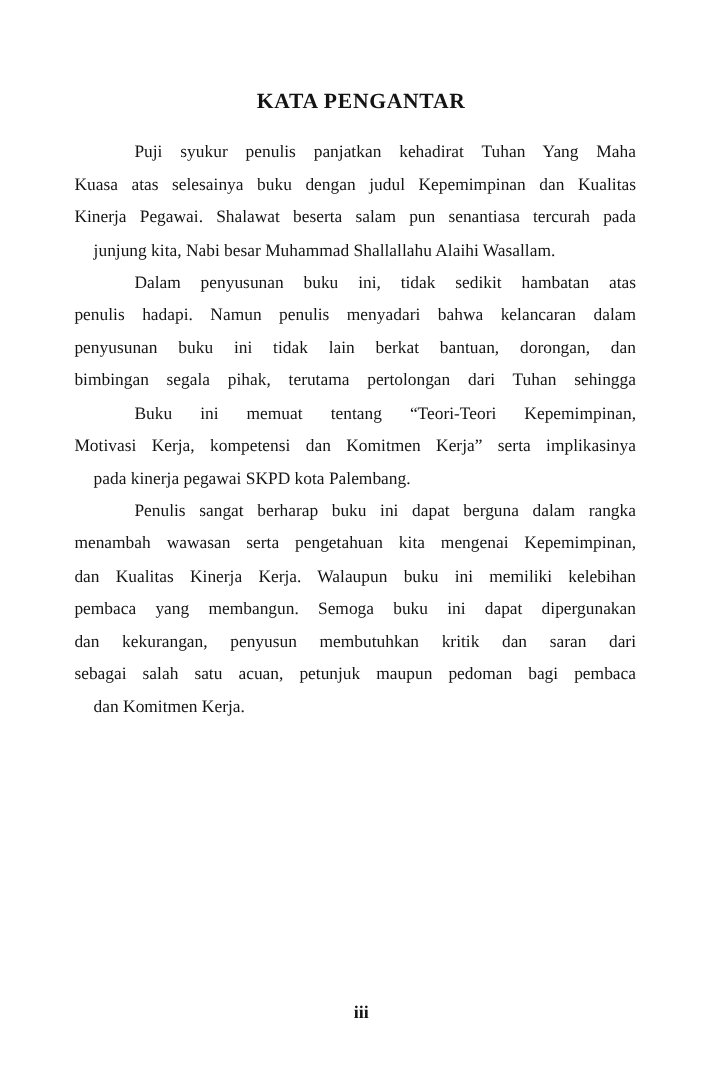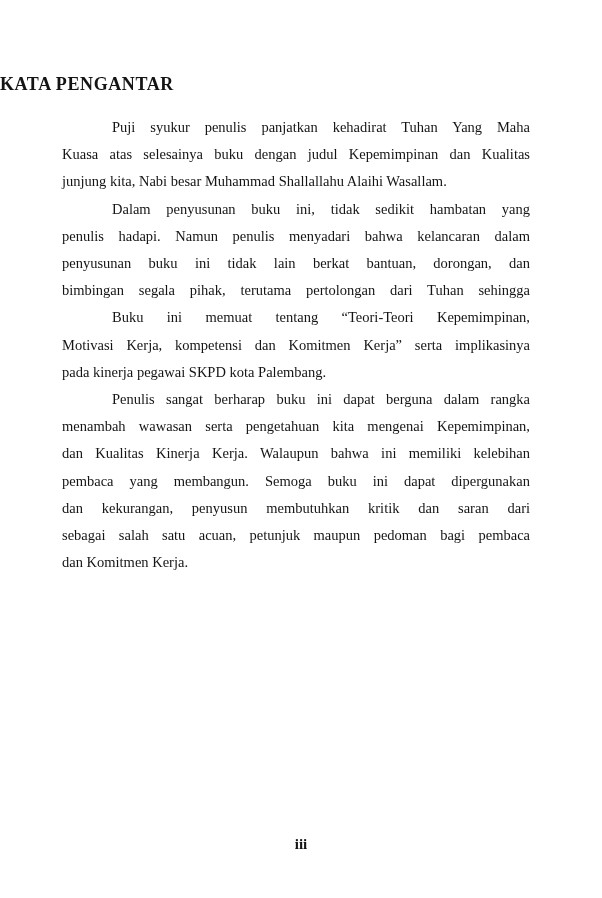--- a/index.html
+++ b/index.html
@@ -14,20 +14,21 @@
     background: #ffffff;
     overflow: hidden;
     font-family: "Liberation Serif", serif;
     color: #141414;
   }
   .title {
     position: absolute;
     top: 72px;
     left: 0;
     width: 602px;
+    text-align: center;
     font-size: 18px;
     line-height: 24px;
     font-weight: bold;
     letter-spacing: 0.6px;
   }
   .content {
     position: absolute;
     top: 114px;
     left: 62px;
     width: 468px;
@@ -38,20 +39,21 @@
     text-align: justify;
     text-align-last: justify;
     white-space: normal;
     font-family: Liberation Serif, serif;
   }
   .line.first {
     text-indent: 50px;
   }
   .line.last {
     text-align-last: left;
+    margin-left: 16px;
   }
   .page-number {
     position: absolute;
     top: 833px;
     left: 0;
     width: 602px;
     text-align: center;
     font-size: 15px;
     font-weight: bold;
     line-height: 22px;
@@ -62,40 +64,41 @@
 
 <div class="page">
 
   <div class="title">KATA PENGANTAR</div>
 
   <div class="content">
 
     <div class="paragraph">
       <div class="line first">Puji syukur penulis panjatkan kehadirat Tuhan Yang Maha</div>
       <div class="line">Kuasa atas selesainya buku dengan judul Kepemimpinan dan Kualitas</div>
+      <div class="line">Kinerja Pegawai. Shalawat beserta salam pun senantiasa tercurah pada</div>
       <div class="line last">junjung kita, Nabi besar Muhammad Shallallahu Alaihi Wasallam.</div>
     </div>
 
     <div class="paragraph">
-      <div class="line first">Dalam penyusunan buku ini, tidak sedikit hambatan yang</div>
+      <div class="line first">Dalam penyusunan buku ini, tidak sedikit hambatan atas</div>
       <div class="line">penulis hadapi. Namun penulis menyadari bahwa kelancaran dalam</div>
       <div class="line">penyusunan buku ini tidak lain berkat bantuan, dorongan, dan</div>
       <div class="line">bimbingan segala pihak, terutama pertolongan dari Tuhan sehingga</div>
     </div>
 
     <div class="paragraph">
       <div class="line first">Buku ini memuat tentang “Teori-Teori Kepemimpinan,</div>
       <div class="line">Motivasi Kerja, kompetensi dan Komitmen Kerja” serta implikasinya</div>
       <div class="line last">pada kinerja pegawai SKPD kota Palembang.</div>
     </div>
 
     <div class="paragraph">
       <div class="line first">Penulis sangat berharap buku ini dapat berguna dalam rangka</div>
       <div class="line">menambah wawasan serta pengetahuan kita mengenai Kepemimpinan,</div>
-      <div class="line">dan Kualitas Kinerja Kerja. Walaupun bahwa ini memiliki kelebihan</div>
+      <div class="line">dan Kualitas Kinerja Kerja. Walaupun buku ini memiliki kelebihan</div>
       <div class="line">pembaca yang membangun. Semoga buku ini dapat dipergunakan</div>
       <div class="line">dan kekurangan, penyusun membutuhkan kritik dan saran dari</div>
       <div class="line">sebagai salah satu acuan, petunjuk maupun pedoman bagi pembaca</div>
       <div class="line last">dan Komitmen Kerja.</div>
     </div>
 
   </div>
 
   <div class="page-number">iii</div>
 

